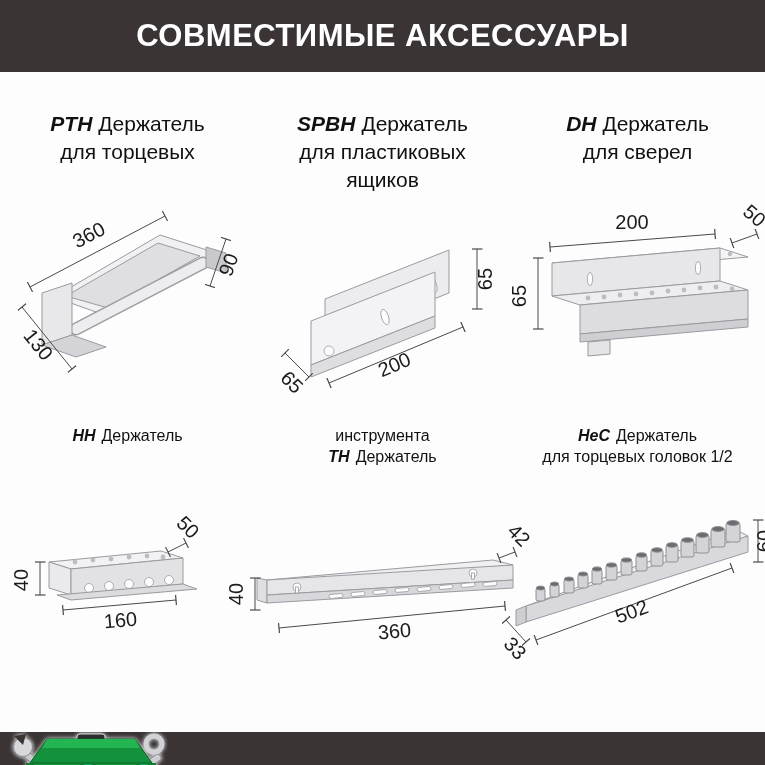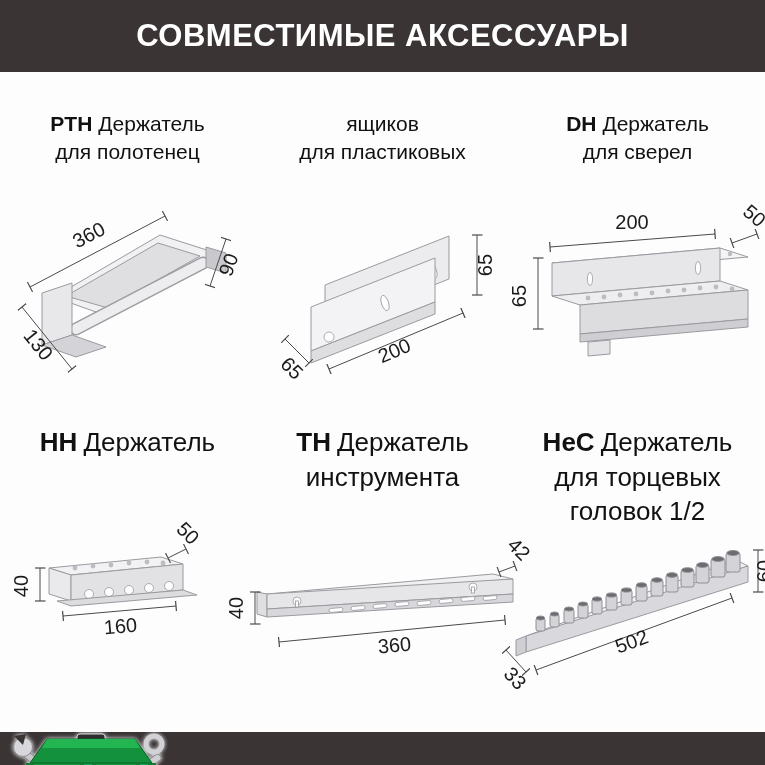--- a/index.html
+++ b/index.html
@@ -11,22 +11,22 @@
     background:var(--bar_bg,#3a3435); display:flex; align-items:center; justify-content:center; }
   .header h1 { color:#fff; font-size:31px; font-weight:700; letter-spacing:.5px; white-space:nowrap; }
 
   .content { position:absolute; top:72px; left:0; width:765px; height:620px;
     display:grid; grid-template-columns:255px 255px 255px; grid-template-rows:335px 285px; }
   .cell { display:flex; flex-direction:column; align-items:center; }
   .row1 { padding-top:38px; }
   .row2 { padding-top:18px; }
   .title { text-align:center; color:#111; }
   .row1 .title { font-size:21px; line-height:1.33; }
-  .row2 .title { font-size:26px; line-height:1.33; }
-  .title b { font-weight:700; margin-right:6px; }
+  .row2 .title { font-size:16px; line-height:1.33; }
+  .title b { font-weight:700; margin-right:6px;font-style:italic; }
   .fig { flex:1; display:flex; align-items:center; justify-content:center; }
   svg { overflow:visible; }
   .dim { font-family:"Liberation Sans", sans-serif; font-size:20px; fill:#1b1b1b; }
   .dl { stroke:#4a4a4a; stroke-width:1; }
   .part { stroke:#9a9aa0; stroke-width:1; }
   .hole { fill:#fdfdfd; stroke:#9a9aa0; stroke-width:.8; }
   .dot { fill:#bcbcc1; }
 
   .footer { position:absolute; left:0; top:732px; width:765px; height:73px; background:var(--bar_bg,#3a3435); }
   .logo { position:absolute; left:2px; top:1px; filter:drop-shadow(0 0 2px #ffffff); }
@@ -40,21 +40,21 @@
 
   <div class="header">
     <h1>СОВМЕСТИМЫЕ АКСЕССУАРЫ</h1>
   </div>
 
   <div class="content">
 
     <div class="cell row1">
       <div class="title">
         <div><b>PTH</b><span>Держатель</span></div>
-        <div>для полотенец</div>
+        <div>для торцевых</div>
       </div>
       <div class="fig">
         <svg width="235" height="195" viewBox="0 0 235 195">
           <defs>
             <marker id="tk1" markerWidth="2" markerHeight="11" refX="1" refY="5.5" orient="auto">
               <line x1="1" y1="0" x2="1" y2="11" stroke="#4a4a4a" stroke-width="1.2"></line>
             </marker>
           </defs>
 
           <polygon class="part" points="44,108 150,46 206,64 100,128" fill="#f1f1f3"></polygon>
@@ -70,22 +70,23 @@
           <line class="dl" x1="216" y1="50" x2="200" y2="97" marker-start="url(#tk1)" marker-end="url(#tk1)"></line>
           <text class="dim" text-anchor="middle" transform="translate(225,78) rotate(-70)">90</text>
           <line class="dl" x1="12" y1="118" x2="62" y2="180" marker-start="url(#tk1)" marker-end="url(#tk1)"></line>
           <text class="dim" text-anchor="middle" transform="translate(23,160) rotate(51)">130</text>
         </svg>
       </div>
     </div>
 
     <div class="cell row1">
       <div class="title">
+        <div><b>SPBH</b><span>Держатель</span></div>
+        <div>для пластиковых</div>
         <div>ящиков</div>
-        <div>для пластиковых</div>
       </div>
       <div class="fig">
         <svg width="235" height="190" viewBox="0 0 235 190">
           <defs>
             <marker id="tk2" markerWidth="2" markerHeight="11" refX="1" refY="5.5" orient="auto">
               <line x1="1" y1="0" x2="1" y2="11" stroke="#4a4a4a" stroke-width="1.2"></line>
             </marker>
           </defs>
           <polygon class="part" points="60,94 184,45 184,88 60,137" fill="#ececee"></polygon>
           <ellipse class="hole" cx="112" cy="104" rx="3.5" ry="8" transform="rotate(-18 112 104)"></ellipse>
@@ -188,22 +189,22 @@
           <line class="dl" x1="27" y1="60" x2="27" y2="93" marker-start="url(#tk4)" marker-end="url(#tk4)"></line>
           <text class="dim" text-anchor="middle" transform="translate(15,78) rotate(-90)">40</text>
           <line class="dl" x1="50" y1="108" x2="163" y2="98" marker-start="url(#tk4)" marker-end="url(#tk4)"></line>
           <text class="dim" text-anchor="middle" transform="translate(108,125) rotate(-5)">160</text>
         </svg>
       </div>
     </div>
 
     <div class="cell row2">
       <div class="title">
+        <div>инструмента</div>
         <div><b>TH</b><span>Держатель</span></div>
-        <div>инструмента</div>
       </div>
       <div class="fig">
         <svg width="300" height="135" viewBox="0 0 300 135">
           <defs>
             <marker id="tk5" markerWidth="2" markerHeight="11" refX="1" refY="5.5" orient="auto">
               <line x1="1" y1="0" x2="1" y2="11" stroke="#4a4a4a" stroke-width="1.2"></line>
             </marker>
           </defs>
           <polygon class="part" points="34,68 260,48 280,53 54,73" fill="#f0f0f2"></polygon>
           <polygon class="part" points="24,66 34,68 34,91 24,88" fill="#dfdfe2"></polygon>

